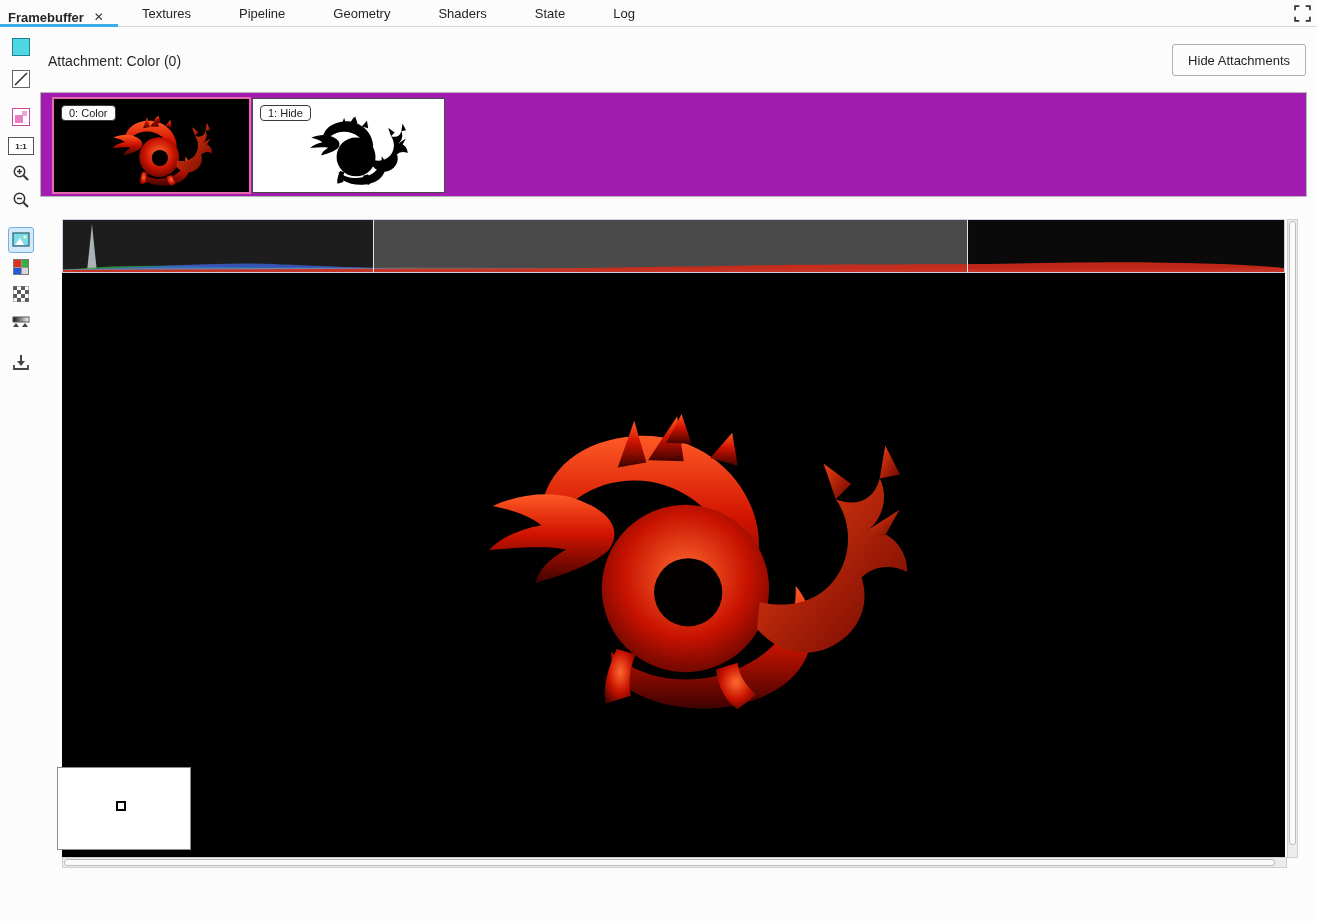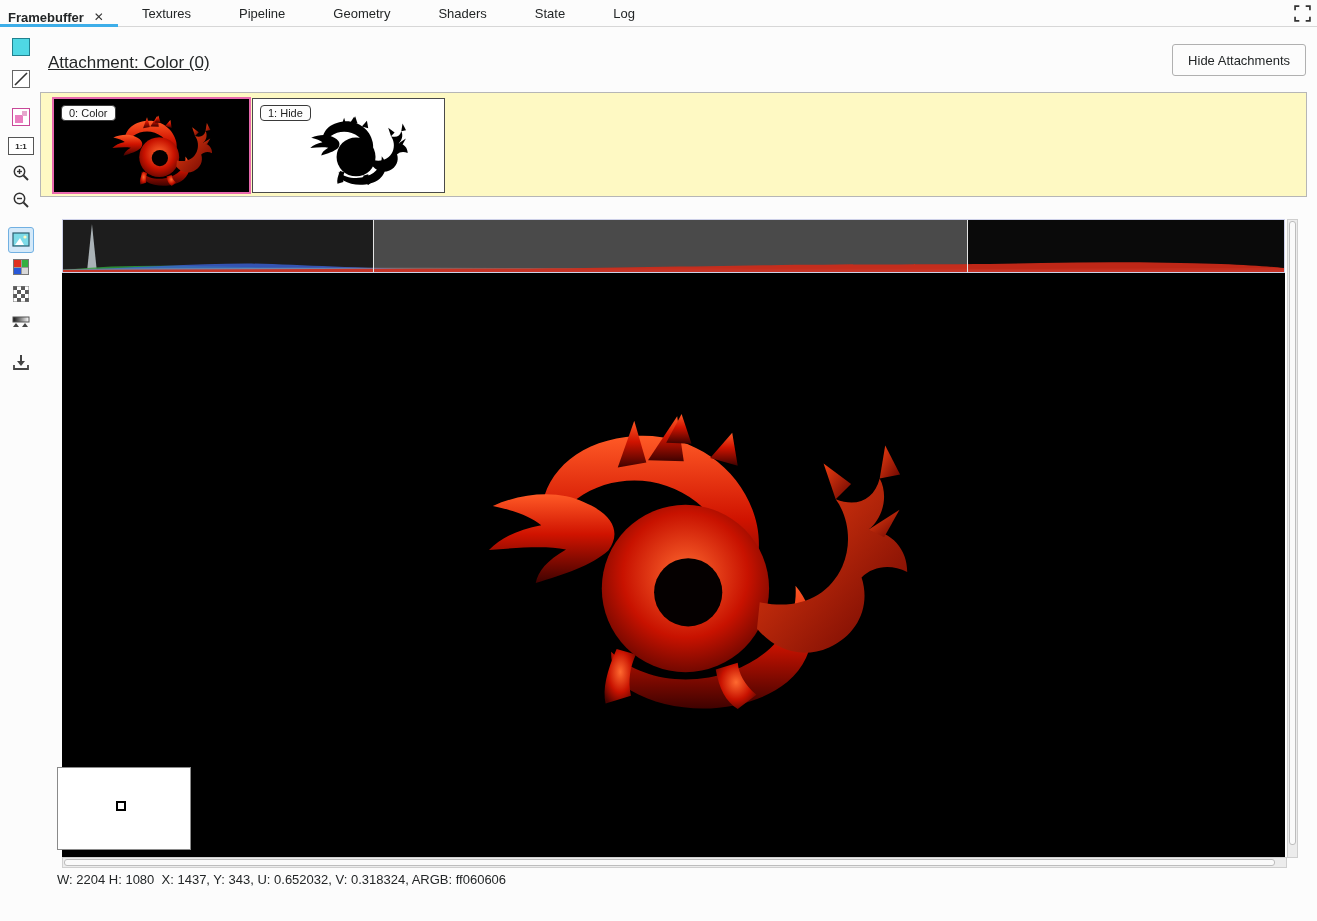--- a/index.html
+++ b/index.html
@@ -27,26 +27,26 @@
   .sq-pink { width:18px; height:18px; background:#fff; border:1px solid #c84898; position:relative; }
   .sq-pink .inner { position:absolute; left:2px; bottom:2px; width:8px; height:8px; background:#ea7ec0; }
   .sq-pink .corner { position:absolute; right:2px; top:2px; width:5px; height:5px; background:#e6a6cd; }
   .one2one { width:34px; height:18px; background:#fff; border:1px solid #555; font-size:8px;
              font-weight:bold; display:flex; align-items:center; justify-content:center; color:#222; }
   .rgbgrid { width:16px; height:16px; display:grid; grid-template-columns:1fr 1fr; gap:1px;
              background:#999; border:1px solid #777; }
   .rgbgrid i { display:block; }
 
   
-  .attach-label { position:absolute; left:48px; top:53px; font-size:17px;text-decoration:underline; }
+  .attach-label { position:absolute; left:48px; top:53px; font-size:14px; }
   .hide-btn { position:absolute; right:11px; top:44px; height:32px; padding:0 15px;
               background:#fcfcfc; border:1px solid #b0b0b0; border-radius:3px;
               font-size:13px; color:#232627; display:flex; align-items:center;margin-left:24px; }
   .attach-strip { position:absolute; left:40px; top:92px; width:1267px; height:105px;
-                  background:#fef9c3; border:1px solid #b6b6b6;text-align:right; }
+                  background:#a21caf; border:1px solid #b6b6b6;text-align:right; }
   .thumb { position:absolute; top:4px; display:flex; align-items:center; justify-content:center; }
   .thumb.color { left:11px; width:199px; height:97px; background:#000; border:2px solid #e868ae; }
   .thumb.depth { left:211px; top:5px; width:193px; height:95px; background:#fff; border:1px solid #4a4a4a; }
   .thumb-badge { position:absolute; left:7px; top:6px; background:#fdfdfd; border:1px solid #3a3a3a;
                  border-radius:4px; padding:1px 7px; font-size:11px; color:#222; z-index:2; }
 
   
   .histo { position:absolute; left:62px; top:219px; width:1223px; height:54px;
            background:#000; border:1px solid #cdd0e8; }
   .histo svg { display:block; width:100%; height:100%; }
@@ -267,15 +267,14 @@
     </div>
   </div>
 
   <div class="vscroll">
     <div class="vthumb"></div>
   </div>
   <div class="hscroll">
     <div class="hthumb"></div>
   </div>
 
-  <div class="statusbar">W: 2204 H: 1080  X: 1437, Y: 343, U: 0.652032, V: 0.318324, ARGB: ff060606</div>
 
 </div>
 
 </body></html>

